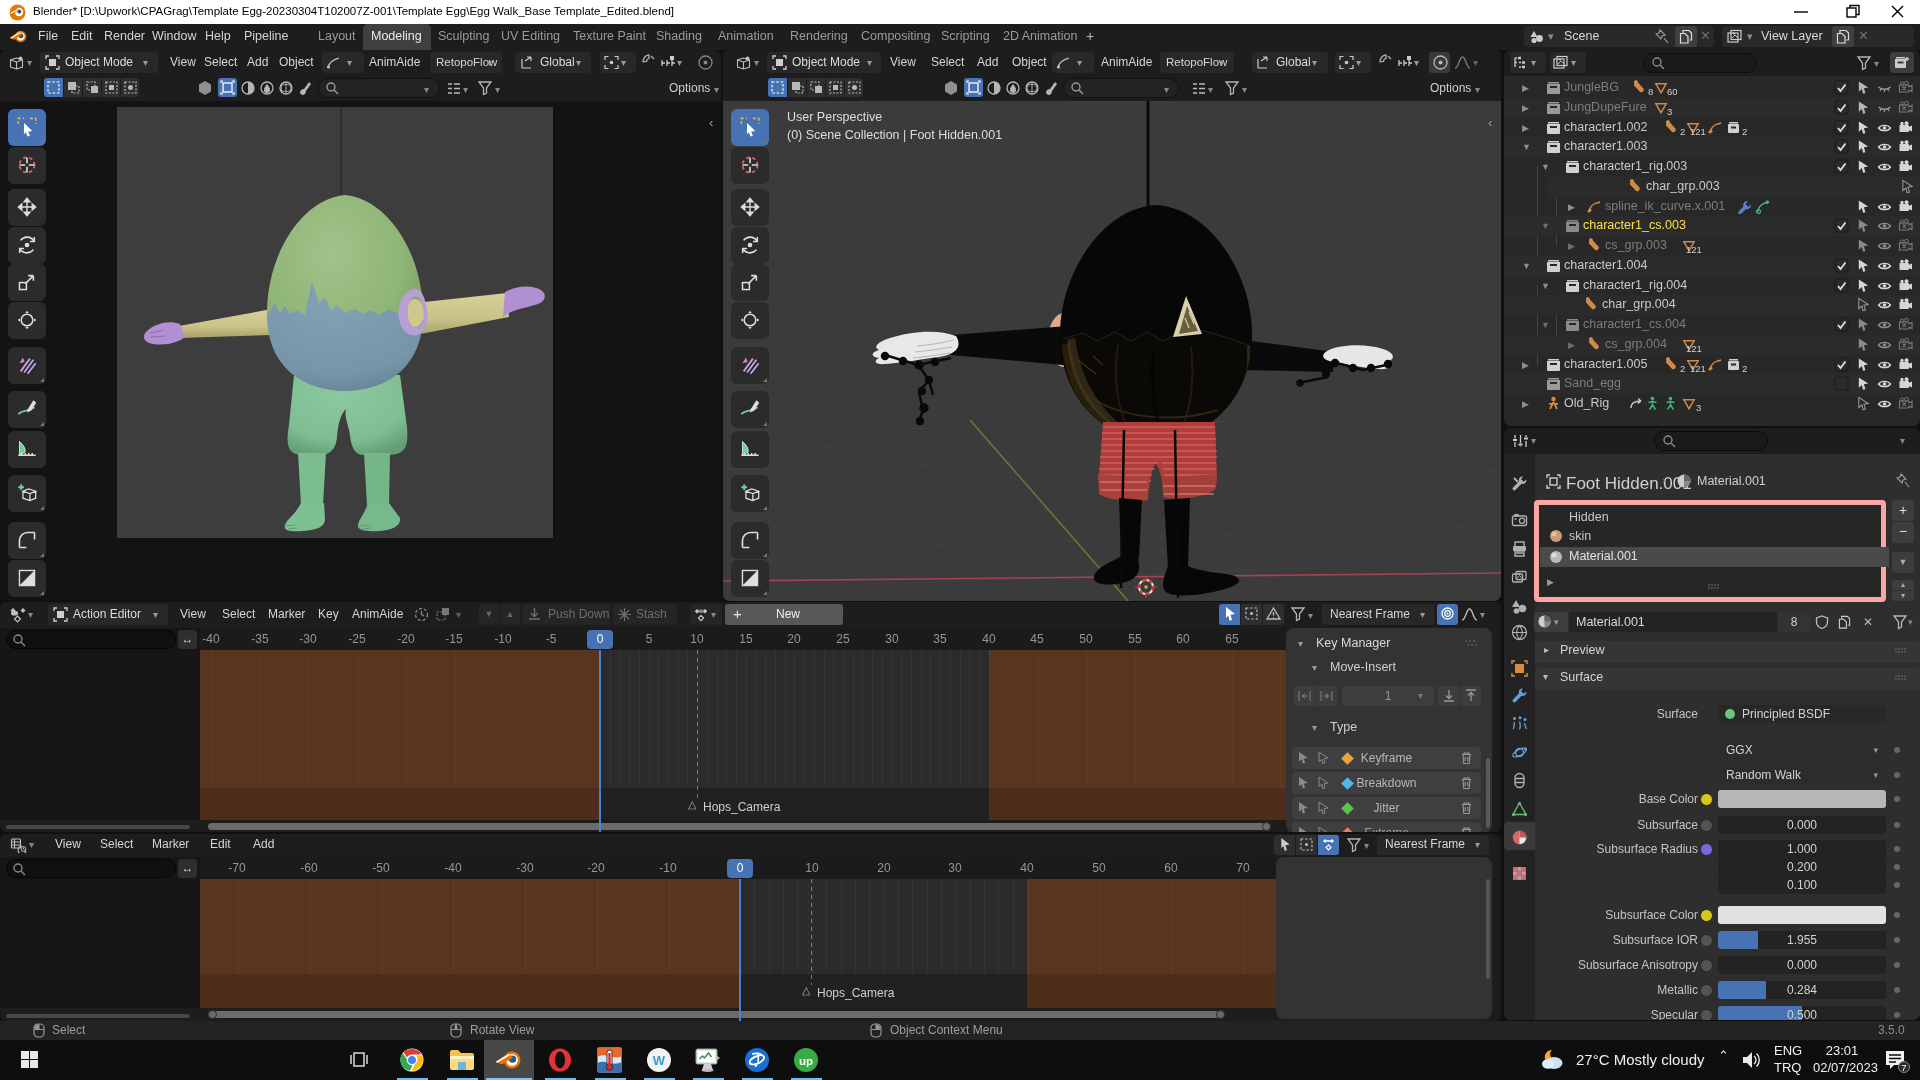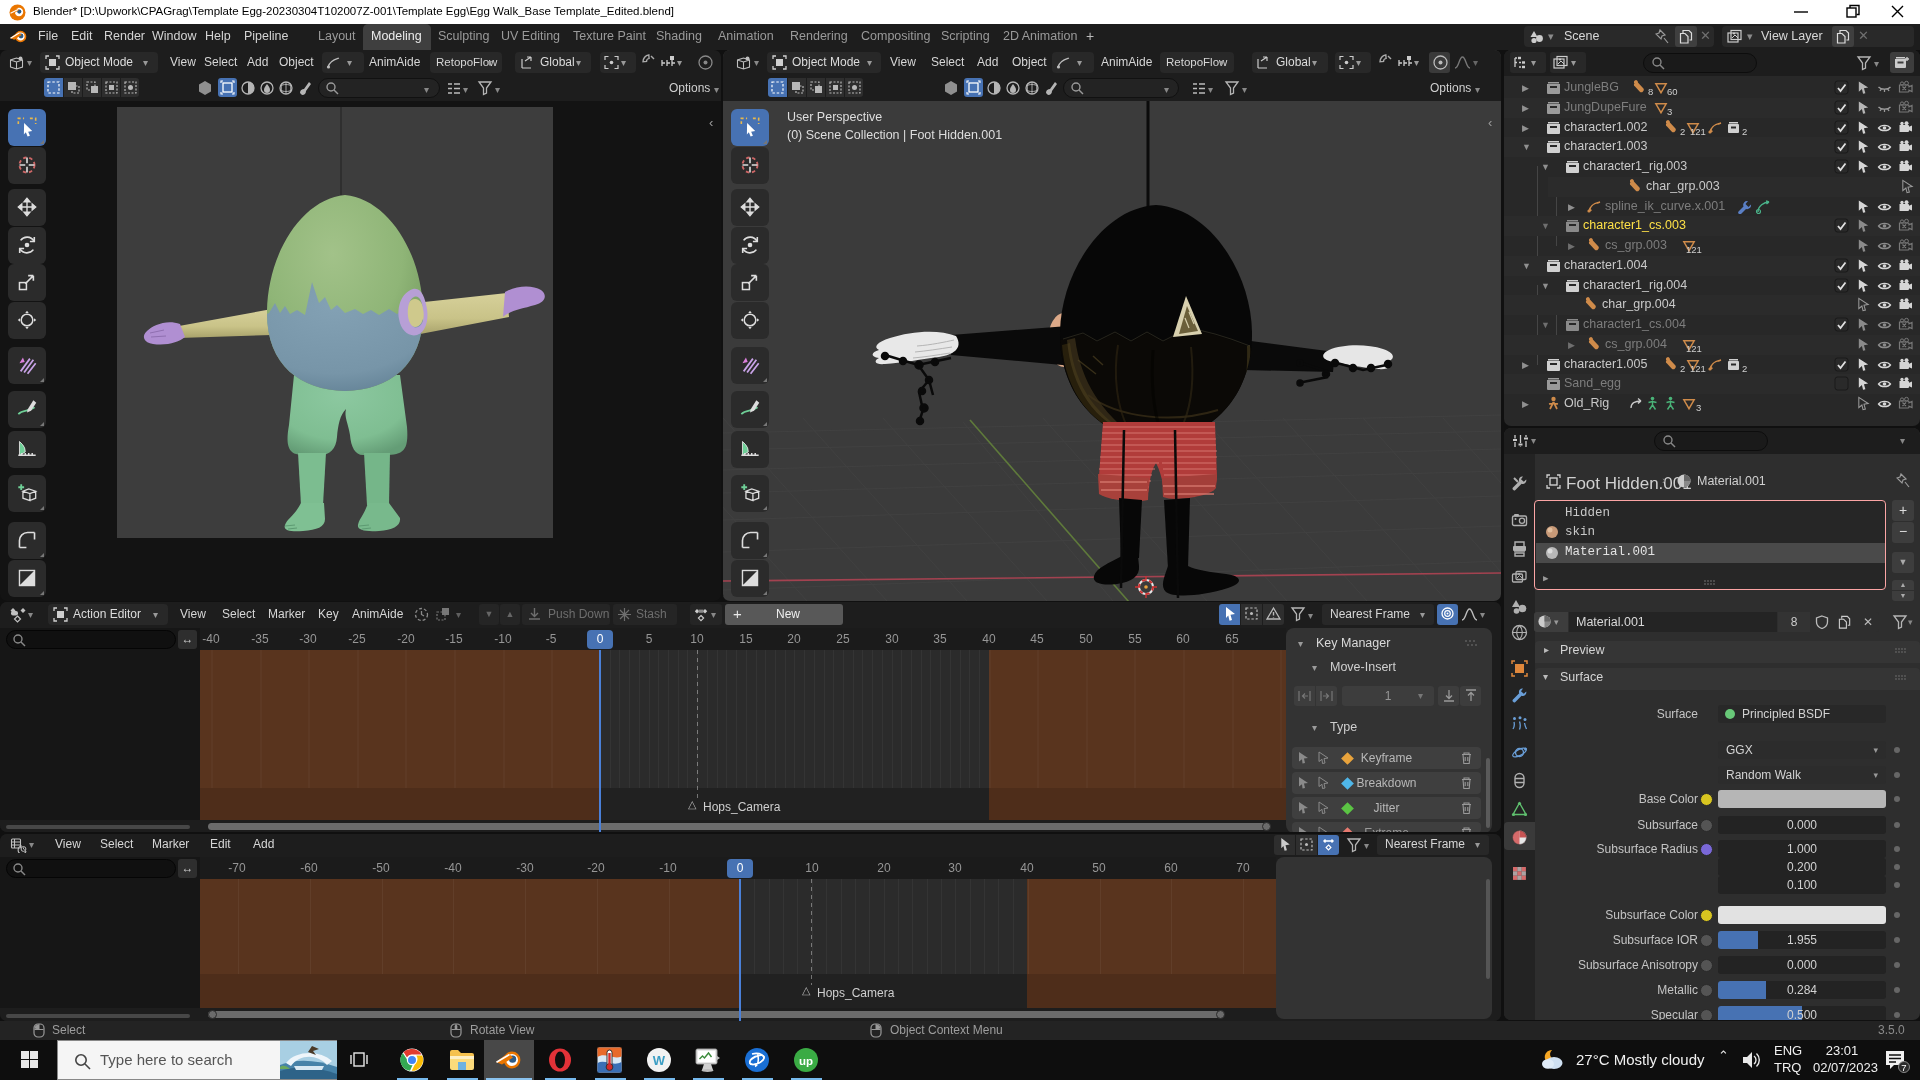--- a/index.html
+++ b/index.html
@@ -1316,21 +1316,21 @@
     <svg class="abs" style="left:172px;top:45px" width="16" height="16" viewBox="0 0 16 16">
         <circle cx="8" cy="8" r="6.5" fill="#ccc"></circle>
         <path d="M8 1.5 a6.5 6.5 0 0 1 0 13 Z" fill="#888"></path>
         <path d="M8 1.5 a6.5 6.5 0 0 1 6.5 6.5 l-6.5 0 Z" fill="#666"></path>
       </svg>
     <div class="abs" style="left:193px;top:46px;color:#d0d0d0;font-size:12.5px;">Material.001</div>
     <svg class="abs" style="left:392px;top:45px" width="15" height="15" viewBox="0 0 15 15">
         <path d="M5 1 l5 5 -3 1 -1 3 -5 -5 3 -1 Z M9 9 l4 5" stroke="#999" stroke-width="1.2" fill="none"></path>
       </svg>
 
-    <div class="abs" style="left:30px;top:72px;width:352px;height:90px;background:#262626;border:1px solid #fca5a5;border-radius:4px;font-family:Liberation Mono, monospace;">
+    <div class="abs" style="left:30px;top:72px;width:352px;height:102px;background:#262626;border:5px solid #fca5a5;border-radius:4px;">
       <div class="abs" style="left:30px;top:5px;color:#c8c8c8;font-size:12.5px;">Hidden</div>
       <svg class="abs" style="left:10px;top:24px" width="14" height="14" viewBox="0 0 14 14">
           <circle cx="7" cy="7" r="6" fill="#c89a78"></circle>
           <circle cx="5" cy="5" r="2.5" fill="#e8c8a8" opacity="0.8"></circle>
         </svg>
       <div class="abs" style="left:30px;top:24px;color:#c8c8c8;font-size:12.5px;">skin</div>
       <div class="abs" style="left:1px;top:42px;width:349px;height:20px;background:#4a4a4a;"></div>
       <svg class="abs" style="left:10px;top:45px" width="14" height="14" viewBox="0 0 14 14">
           <circle cx="7" cy="7" r="6" fill="#b8b8b8"></circle>
           <circle cx="5" cy="5" r="2.5" fill="#e0e0e0" opacity="0.9"></circle>
@@ -1840,36 +1840,20 @@
 
   <div class="abs" id="taskbar" style="left:0;top:1040px;width:1920px;height:40px;background:#0e0e0e;">
     <svg class="abs" style="left:21px;top:11px" width="17" height="17" viewBox="0 0 17 17">
         <g fill="#e8e8e8">
           <rect x="0" y="0" width="8" height="8"></rect>
           <rect x="9" y="0" width="8" height="8"></rect>
           <rect x="0" y="9" width="8" height="8"></rect>
           <rect x="9" y="9" width="8" height="8"></rect>
         </g>
       </svg>
-    <div class="abs" style="left:57px;top:0;width:280px;height:40px;background:#f5f5f5;border:1px solid #888;">
-      <svg class="abs" style="left:16px;top:12px" width="17" height="17" viewBox="0 0 17 17">
-          <circle cx="7" cy="7" r="5.2" fill="none" stroke="#444" stroke-width="1.6"></circle>
-          <path d="M11 11 L16 16" stroke="#444" stroke-width="1.6"></path>
-        </svg>
-      <div class="abs" style="left:42px;top:10px;color:#555;font-size:15px;">Type here to search</div>
-      <svg class="abs" style="left:222px;top:0" width="57" height="38" viewBox="0 0 57 38">
-        <rect x="0" y="0" width="57" height="38" fill="#a8cfe3"></rect>
-        <path d="M0 24 C15 18 35 18 57 26 V38 H0 Z" fill="#4682a8"></path>
-        <path d="M0 30 C18 24 38 26 57 33 V38 H0 Z" fill="#2e6388"></path>
-        <path d="M6 22 C16 9 40 9 52 20 L47 24 C37 13 20 13 11 25 Z" fill="#eef5fa"></path>
-        <path d="M14 25 h30 l-2 4 h-26 Z" fill="#d8e8f2"></path>
-        <path d="M32 5 l7 3 -6 2 3 4 -8 -3 z" fill="#4a3a28"></path>
-        <path d="M0 28 h10 C6 24 2 24 0 26 Z" fill="#6aa85c"></path>
-      </svg>
-    </div>
     <svg class="abs" style="left:349px;top:11px" width="20" height="18" viewBox="0 0 20 18">
         <g fill="none" stroke="#e8e8e8" stroke-width="1.4">
           <rect x="5" y="2" width="10" height="13"></rect>
           <path d="M2 4 v9 M18 4 v9"></path>
         </g>
       </svg>
 
     <svg class="abs" style="left:399px;top:7px" width="26" height="26" viewBox="0 0 26 26">
         <circle cx="13" cy="13" r="11.5" fill="#fff"></circle>
         <path d="M13 2 a11 11 0 0 1 9.5 5.5 H13 A5.8 5.8 0 0 0 8 10.5 L4.5 5 A11 11 0 0 1 13 2 Z" fill="#e33b2e"></path>

